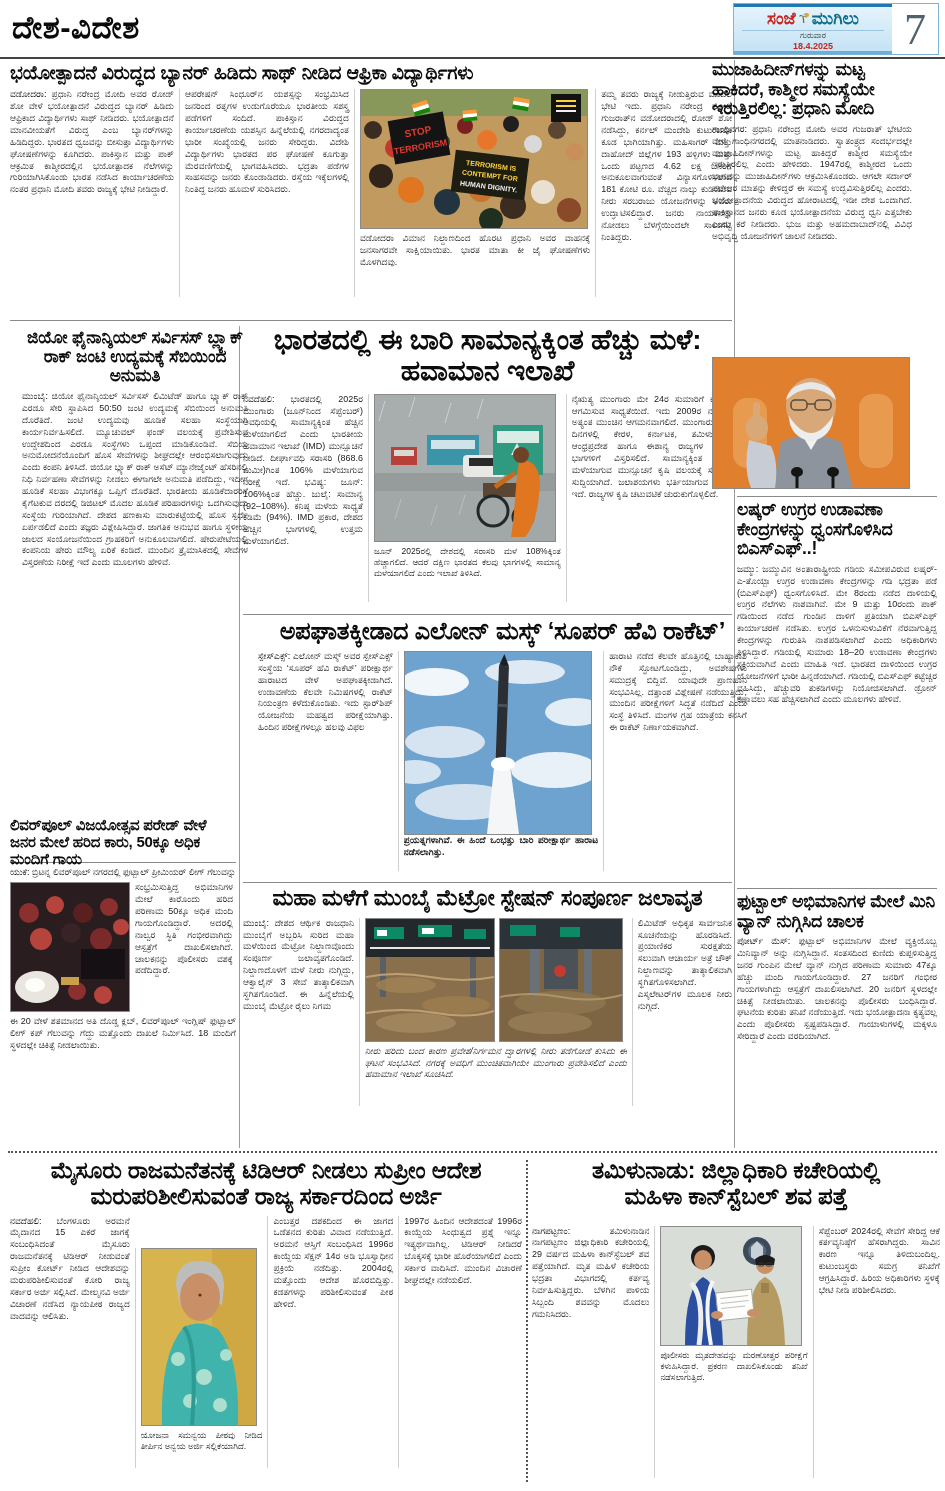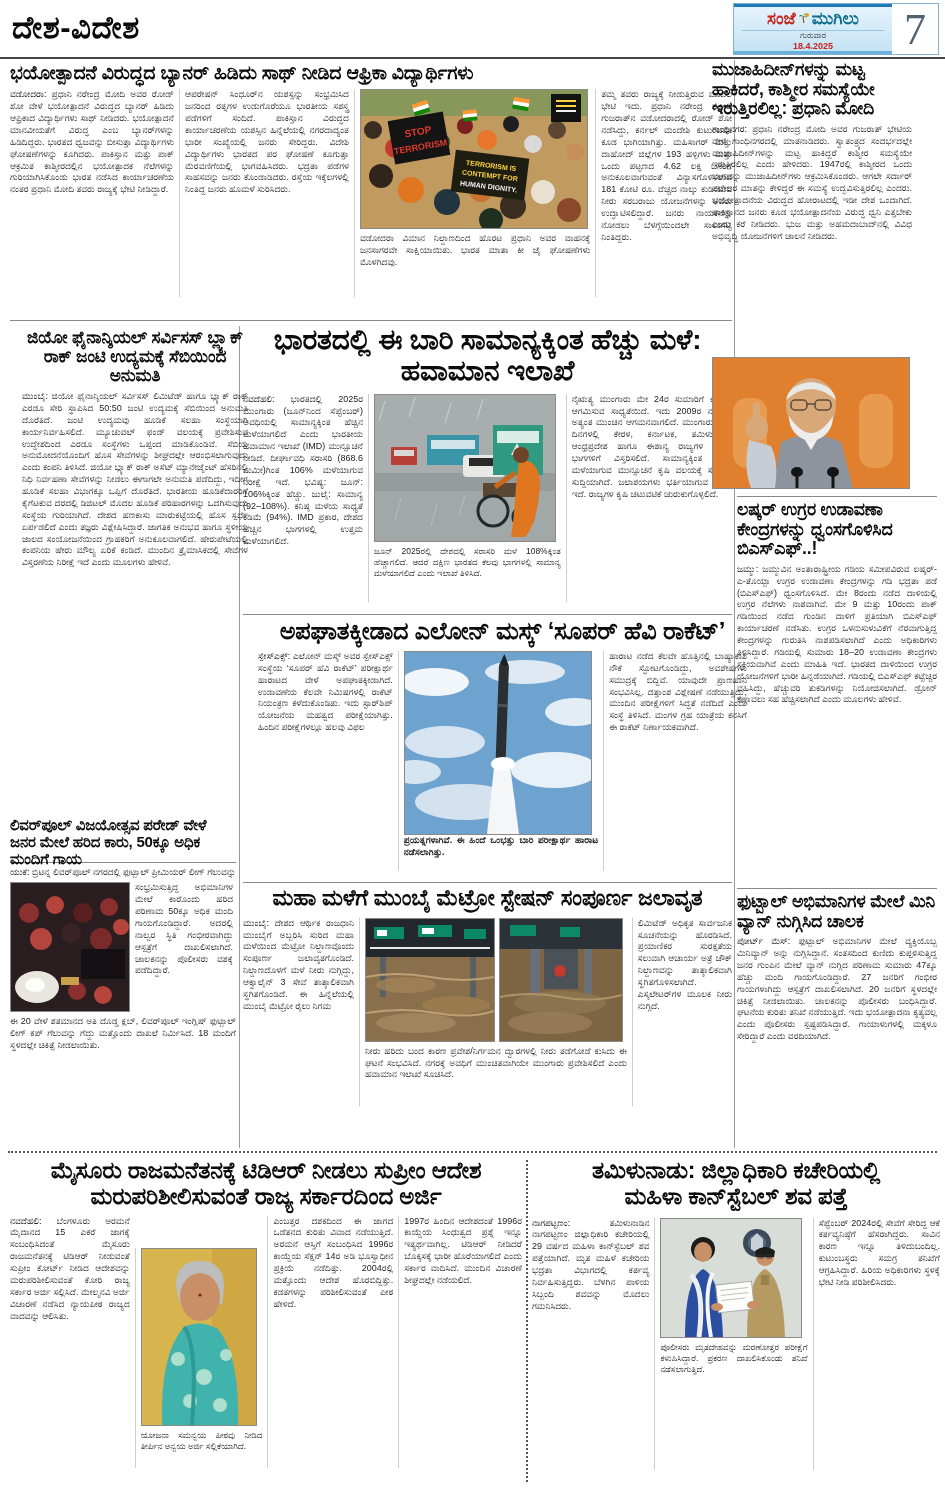--- a/index.html
+++ b/index.html
@@ -255,21 +255,21 @@
     </div>
   </div>
 
   <div class="abs" style="left:243px;top:886px;width:489px;height:258px;">
     <div class="headline center" style="font-size:22px;">ಮಹಾ ಮಳೆಗೆ ಮುಂಬೈ ಮೆಟ್ರೋ ಸ್ಟೇಷನ್ ಸಂಪೂರ್ಣ ಜಲಾವೃತ</div>
     <div class="cols" style="margin-top:7px;height:188px;">
       <div class="col body-text" style="width:112px;">
         <span class="dateline">ಮುಂಬೈ:</span>
         <span>ದೇಶದ ಆರ್ಥಿಕ ರಾಜಧಾನಿ ಮುಂಬೈಗೆ ಅಬ್ಬರಿಸಿ ಸುರಿದ ಮಹಾ ಮಳೆಯಿಂದ ಮೆಟ್ರೋ ನಿಲ್ದಾಣವೊಂದು ಸಂಪೂರ್ಣ ಜಲಾವೃತಗೊಂಡಿದೆ. ನಿಲ್ದಾಣದೊಳಗೆ ಮಳೆ ನೀರು ನುಗ್ಗಿದ್ದು, ಆಕ್ವಾಲೈನ್ 3 ಸೇವೆ ತಾತ್ಕಾಲಿಕವಾಗಿ ಸ್ಥಗಿತಗೊಂಡಿದೆ. ಈ ಹಿನ್ನೆಲೆಯಲ್ಲಿ ಮುಂಬೈ ಮೆಟ್ರೋ ರೈಲು ನಿಗಮ</span>
       </div>
-      <div class="col" style="width:264px;">
+      <div class="col" style="width:264px;font-style:italic;">
         <div style="display:flex;gap:4px;">
           <svg class="photo" width="128" height="122" viewBox="0 0 128 122">
             <rect width="128" height="122" fill="#8a6f4c"></rect>
             <rect width="128" height="38" fill="#23282d"></rect>
             <rect x="8" y="8" width="30" height="12" fill="#0c8a66"></rect>
               <rect x="11" y="11" width="10" height="6" fill="#ffffff"></rect>
             <rect x="52" y="6" width="34" height="12" fill="#0c8a66"></rect>
               <rect x="56" y="9" width="12" height="6" fill="#ffffff"></rect>
             <rect x="98" y="10" width="22" height="10" fill="#0c8a66"></rect>
             <rect x="4" y="28" width="120" height="2" fill="#e8e8e8"></rect>
@@ -371,21 +371,21 @@
         <div class="body-text" style="margin-top:4px;height:66px;font-size:8.5px;">ಯೋಜನಾ ಸಮನ್ವಯ ಪೀಠವು ನೀಡಿದ ತೀರ್ಪಿನ ಅನ್ವಯ ಅರ್ಜಿ ಸಲ್ಲಿಕೆಯಾಗಿದೆ.</div>
       </div>
       <div class="col body-text" style="width:122px;">ಎಂಬತ್ತರ ದಶಕದಿಂದ ಈ ಜಾಗದ ಒಡೆತನದ ಕುರಿತು ವಿವಾದ ನಡೆಯುತ್ತಿದೆ. ಅರಮನೆ ಆಸ್ತಿಗೆ ಸಂಬಂಧಿಸಿದ 1996ರ ಕಾಯ್ದೆಯ ಸೆಕ್ಷನ್ 14ರ ಅಡಿ ಭೂಸ್ವಾಧೀನ ಪ್ರಕ್ರಿಯೆ ನಡೆದಿತ್ತು. 2004ರಲ್ಲಿ ಮತ್ತೊಂದು ಆದೇಶ ಹೊರಬಿದ್ದಿತ್ತು. ಕಡತಗಳನ್ನು ಪರಿಶೀಲಿಸುವಂತೆ ಪೀಠ ಹೇಳಿದೆ.</div>
       <div class="col body-text" style="width:120px;">1997ರ ಹಿಂದಿನ ಆದೇಶದಂತೆ 1996ರ ಕಾಯ್ದೆಯ ಸಿಂಧುತ್ವದ ಪ್ರಶ್ನೆ ಇನ್ನೂ ಇತ್ಯರ್ಥವಾಗಿಲ್ಲ. ಟಿಡಿಆರ್ ನೀಡಿದರೆ ಬೊಕ್ಕಸಕ್ಕೆ ಭಾರೀ ಹೊರೆಯಾಗಲಿದೆ ಎಂದು ಸರ್ಕಾರ ವಾದಿಸಿದೆ. ಮುಂದಿನ ವಿಚಾರಣೆ ಶೀಘ್ರದಲ್ಲೇ ನಡೆಯಲಿದೆ.</div>
     </div>
   </div>
 
   <div class="abs" style="left:532px;top:1158px;width:408px;height:322px;">
     <div class="headline center" style="font-size:23px;">ತಮಿಳುನಾಡು: ಜಿಲ್ಲಾಧಿಕಾರಿ ಕಚೇರಿಯಲ್ಲಿ</div>
     <div class="headline center" style="font-size:23px;">ಮಹಿಳಾ ಕಾನ್‌ಸ್ಟೆಬಲ್ ಶವ ಪತ್ತೆ</div>
-    <div class="cols" style="margin-top:8px;height:252px;">
+    <div class="cols" style="margin-top:16px;height:252px;">
       <div class="col body-text" style="width:118px;">
         <span class="dateline">ನಾಗಪಟ್ಟಣಂ:</span>
         <span>ತಮಿಳುನಾಡಿನ ನಾಗಪಟ್ಟಣಂ ಜಿಲ್ಲಾಧಿಕಾರಿ ಕಚೇರಿಯಲ್ಲಿ 29 ವರ್ಷದ ಮಹಿಳಾ ಕಾನ್‌ಸ್ಟೆಬಲ್ ಶವ ಪತ್ತೆಯಾಗಿದೆ. ಮೃತ ಮಹಿಳೆ ಕಚೇರಿಯ ಭದ್ರತಾ ವಿಭಾಗದಲ್ಲಿ ಕರ್ತವ್ಯ ನಿರ್ವಹಿಸುತ್ತಿದ್ದರು. ಬೆಳಗಿನ ಪಾಳಿಯ ಸಿಬ್ಬಂದಿ ಶವವನ್ನು ಮೊದಲು ಗಮನಿಸಿದರು.</span>
       </div>
       <div class="col" style="width:148px;">
         <svg class="photo" width="140" height="118" viewBox="0 0 140 118">
           <rect width="140" height="118" fill="#d8ddd8"></rect>
           <circle cx="96" cy="24" r="14" fill="#3a4a5a"></circle>
           <circle cx="96" cy="24" r="9" fill="#5a6a7a"></circle>
           <path d="M90 20 L96 14 L102 20 L102 30 L96 34 L90 30 Z" fill="#c8d0d8"></path>

